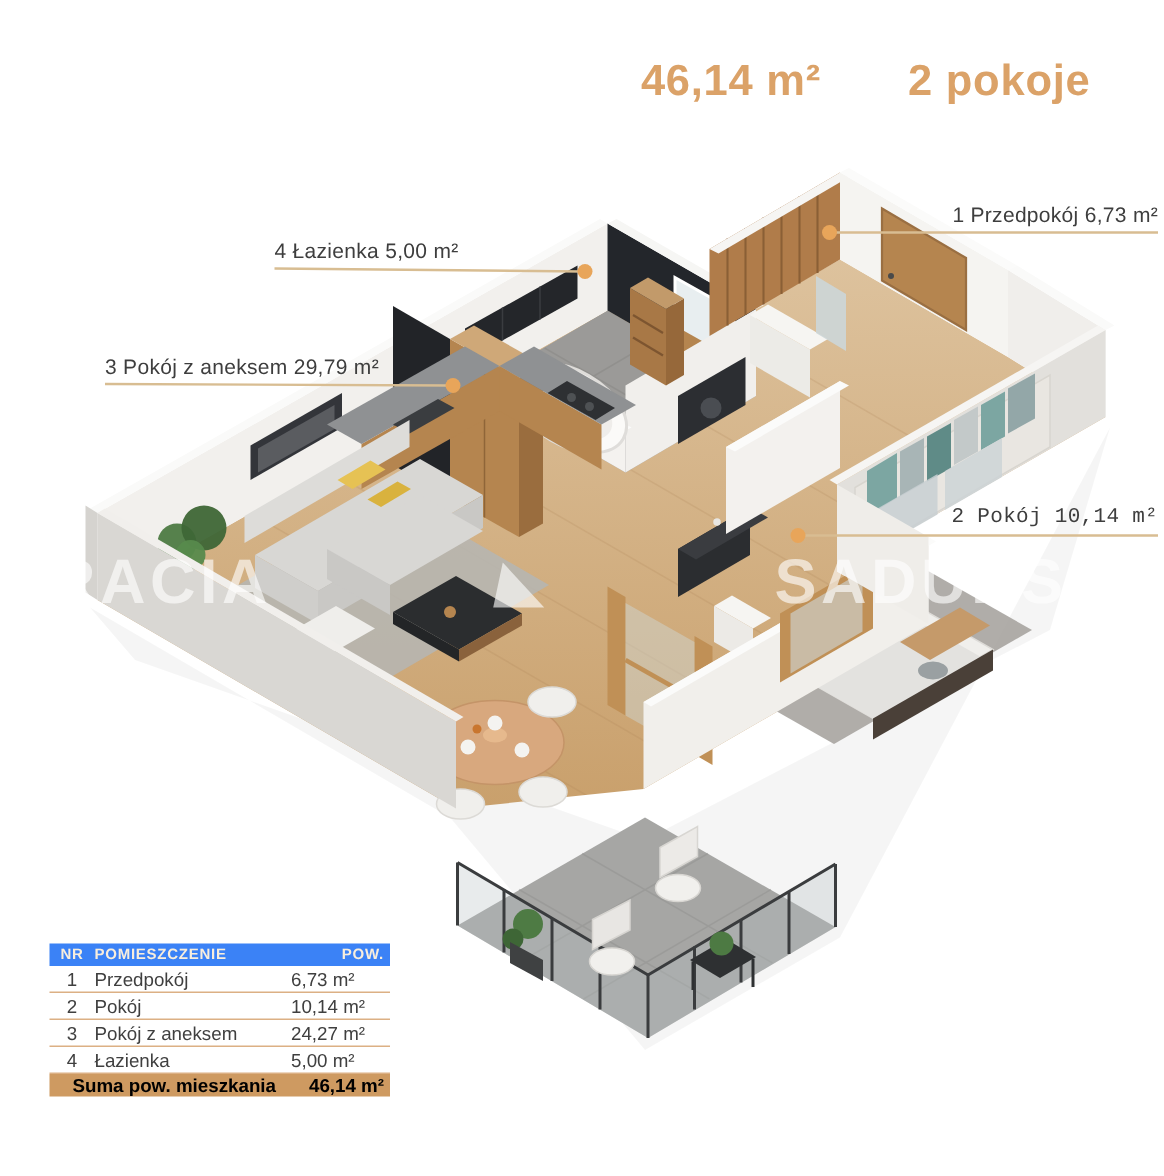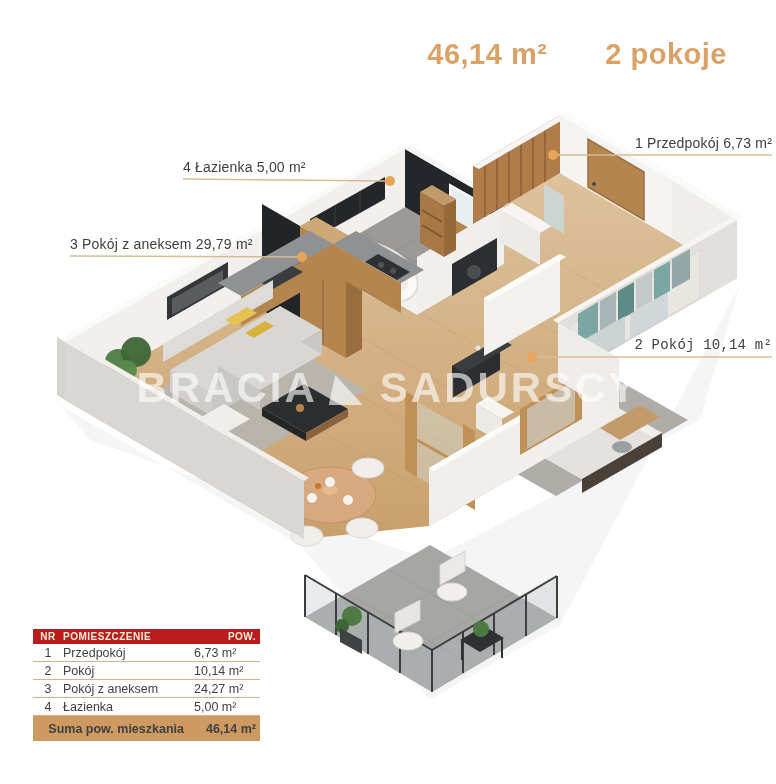--- a/index.html
+++ b/index.html
@@ -4,33 +4,33 @@
 <style>
   html,body{margin:0;padding:0;background:#ffffff;}
   body{width:776px;height:784px;font-family:"Liberation Sans",sans-serif;}
   .stage{position:relative;width:776px;height:784px;overflow:hidden;background:#fff;}
   .plan-svg{position:absolute;left:0;top:0;width:776px;height:784px;}
   .hdr{position:absolute;top:38px;right:49px;display:flex;gap:58px;
        font-size:29px;font-weight:700;color:#dba268;letter-spacing:.5px;}
   .room-label{position:absolute;font-size:14px;font-weight:500;color:#3e3e3e;
        letter-spacing:.2px;white-space:nowrap;}
   .watermark{position:absolute;top:364px;left:0;width:776px;display:flex;
-       justify-content:center;align-items:center;gap:14px;pointer-events:none;
+       justify-content:space-between;align-items:center;gap:14px;pointer-events:none;
        font-size:42px;font-weight:700;color:rgba(255,255,255,.62);letter-spacing:3px;}
   .wm-tri{display:inline-block;width:0;height:0;border-left:34px solid rgba(255,255,255,.62);
        border-top:30px solid transparent;transform:skewX(-12deg);margin-top:4px;}
   .area-table{position:absolute;left:33px;top:629px;width:227px;font-size:12.5px;color:#3f3f3f;}
   .t-head,.t-row,.t-foot{display:grid;grid-template-columns:30px 1fr 66px;align-items:center;}
-  .t-head{height:15px;background:#b91c1c;color:#f8eedd;font-size:10px;font-weight:700;letter-spacing:.5px;}
+  .t-head{height:15px;background:#3b82f6;color:#f8eedd;font-size:10px;font-weight:700;letter-spacing:.5px;}
   .t-head .c-nr{text-align:center;}
   .t-head .c-area{text-align:right;padding-right:4px;}
   .t-row{height:17px;border-bottom:1px solid #dcb084;}
   .t-row .c-nr{text-align:center;}
   .t-row .c-area{text-align:left;padding-right:4px;}
-  .t-foot{height:25px;background:#ce9a61;color:#404040;font-weight:700;}
+  .t-foot{height:15px;background:#ce9a61;color:#000000;font-weight:700;}
   .t-foot .c-label{grid-column:1/3;text-align:right;padding-right:10px;}
   .t-foot .c-area{text-align:right;padding-right:4px;}
 </style>
 </head>
 <body>
 
 <div class="stage">
 
 <svg class="plan-svg" viewBox="0 0 776 784">
   <defs>

